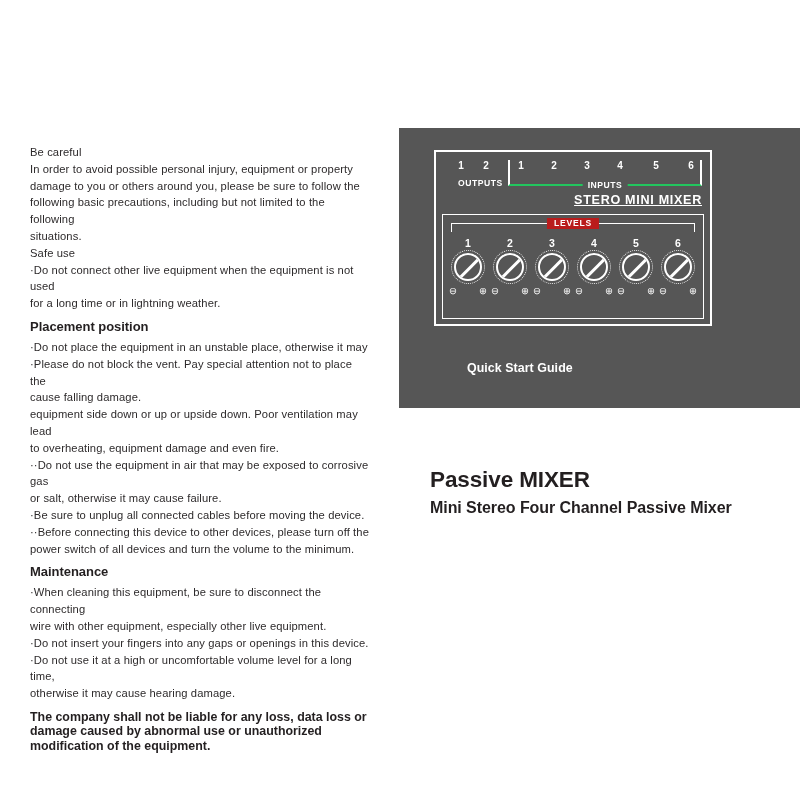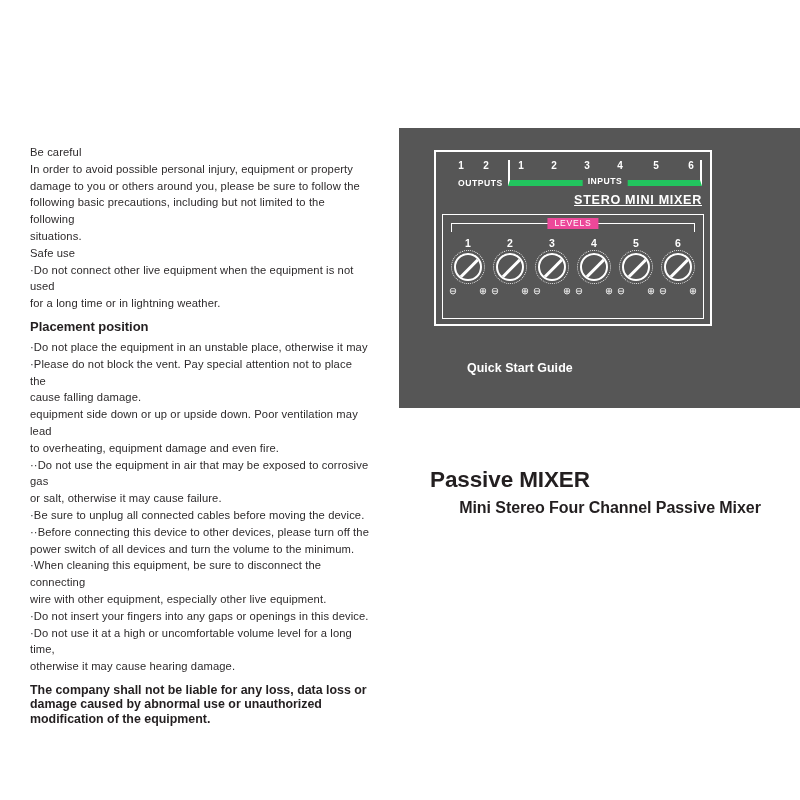--- a/index.html
+++ b/index.html
@@ -81,21 +81,21 @@
     box-sizing: border-box;
   }
   
   #inputs-bracket {
     left: 72px;
     top: 8px;
     width: 194px;
     height: 26px;
     border-left: 2px solid #fff;
     border-right: 2px solid #fff;
-    border-bottom: 6px solid #22c55e;
+    border-bottom: 2px solid #22c55e;
     text-align: right;
   }
   #inputs-label {
     position: absolute;
     left: 50%;
     bottom: -7px;
     transform: translateX(-50%);
     background: #565656;
     padding: 0 5px;
     font-size: 8.6px;
@@ -155,24 +155,24 @@
     border-top: 1.8px solid #fff;
     border-left: 1.8px solid #fff;
     border-right: 1.8px solid #fff;
     box-sizing: border-box;
   }
   #levels-label {
     position: absolute;
     left: 50%;
     top: -6px;
     transform: translateX(-50%);
-    background: #ec4899;
+    background: #b91c1c;
     padding: 0 7px;
     font-size: 8.6px;
-    font-weight: 400;
+    font-weight: 700;
     color: #ffffff;
     letter-spacing: 0.09em;
     line-height: 11px;
   }
 
   #knob-row {
     position: absolute;
     left: 4px;
     right: 4px;
     top: 22px;
@@ -261,21 +261,20 @@
     letter-spacing: -0.005em;
     margin-top: 8px;
   }
   #product-subtitle {
     font-size: 16px;
     font-weight: 700;
     color: #231f20;
     line-height: 22px;
     margin-top: 3px;
     letter-spacing: -0.004em;
-    text-align: center;
   }
 </style>
 </head>
 <body>
 
 <div id="left-column">
   <div id="text-lines">
       <div class="body-line">Be careful</div>
       <div class="body-line">In order to avoid possible personal injury, equipment or property</div>
       <div class="body-line">damage to you or others around you, please be sure to follow the</div>
@@ -288,20 +287,21 @@
       <div class="body-line">·Do not place the equipment in an unstable place, otherwise it may</div>
       <div class="body-line">·Please do not block the vent. Pay special attention not to place the</div>
       <div class="body-line">cause falling damage.</div>
       <div class="body-line">equipment side down or up or upside down. Poor ventilation may lead</div>
       <div class="body-line">to overheating, equipment damage and even fire.</div>
       <div class="body-line">··Do not use the equipment in air that may be exposed to corrosive gas</div>
       <div class="body-line">or salt, otherwise it may cause failure.</div>
       <div class="body-line">·Be sure to unplug all connected cables before moving the device.</div>
       <div class="body-line">··Before connecting this device to other devices, please turn off the</div>
       <div class="body-line">power switch of all devices and turn the volume to the minimum.</div>
+      <div class="section-heading">Maintenance</div>
       <div class="body-line">·When cleaning this equipment, be sure to disconnect the connecting</div>
       <div class="body-line">wire with other equipment, especially other live equipment.</div>
       <div class="body-line">·Do not insert your fingers into any gaps or openings in this device.</div>
       <div class="body-line">·Do not use it at a high or uncomfortable volume level for a long time,</div>
       <div class="body-line"> otherwise it may cause hearing damage.</div>
     </div>
   <div class="disclaimer">The company shall not be liable for any loss, data loss or damage caused by abnormal use or unauthorized modification of the equipment.</div>
 </div>
 
 <div id="product-panel">

